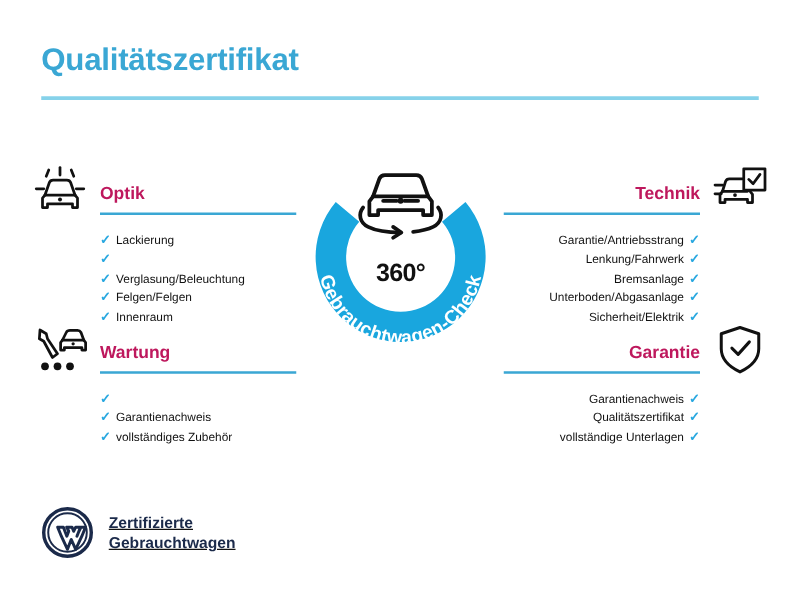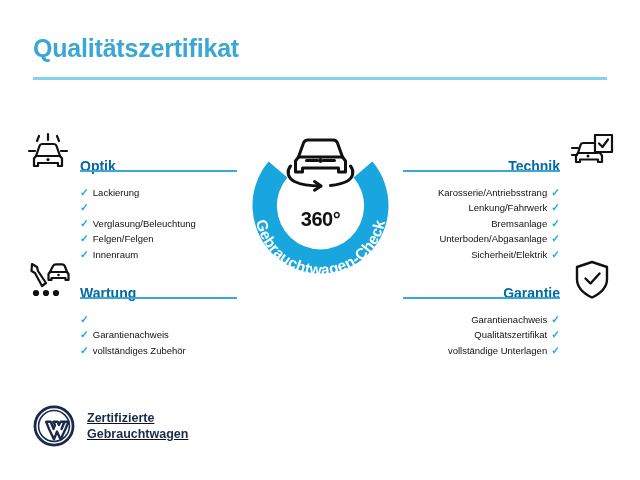--- a/index.html
+++ b/index.html
@@ -70,24 +70,24 @@
     top: 0;
     width: 48px;
     height: 44px;
     display: block;
   }
   .col-left .sec-icon  { left: 2px; }
   .col-right .sec-icon { right: 2px; }
 
   .sec-title {
     position: absolute;
-    top: 26px;
+    top: 14px;
     font-size: 14px;
     font-weight: bold;
-    color: #0369a1;
+    color: #be185d;
     line-height: 18px;
     white-space: nowrap;
   }
   .col-left .sec-title  { left: 58px; text-align: left; }
   .col-right .sec-title { right: 58px; text-align: center; }
 
   .sec-rule {
     position: absolute;
     top: 39px;
     height: 2px;
@@ -260,21 +260,21 @@
           <path d="M31 12.5 L34.5 16 L40 8.5"></path>
         </g>
         <circle cx="20" cy="25" r="1.5" fill="#111111"></circle>
       </svg>
       <div class="sec-title">Technik</div>
       <div class="sec-rule"></div>
     </div>
     <ul class="check-list">
       <li class="check-item">
           <span class="check-mark">✓</span>
-          <span>Karosserie/Antriebsstrang</span>
+          <span>Garantie/Antriebsstrang</span>
         </li>
       <li class="check-item">
           <span class="check-mark">✓</span>
           <span>Lenkung/Fahrwerk</span>
         </li>
       <li class="check-item">
           <span class="check-mark">✓</span>
           <span>Bremsanlage</span>
         </li>
       <li class="check-item">

